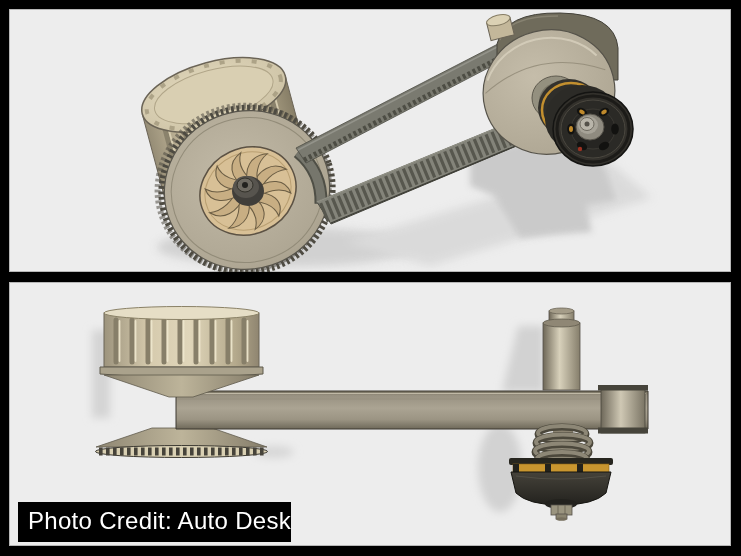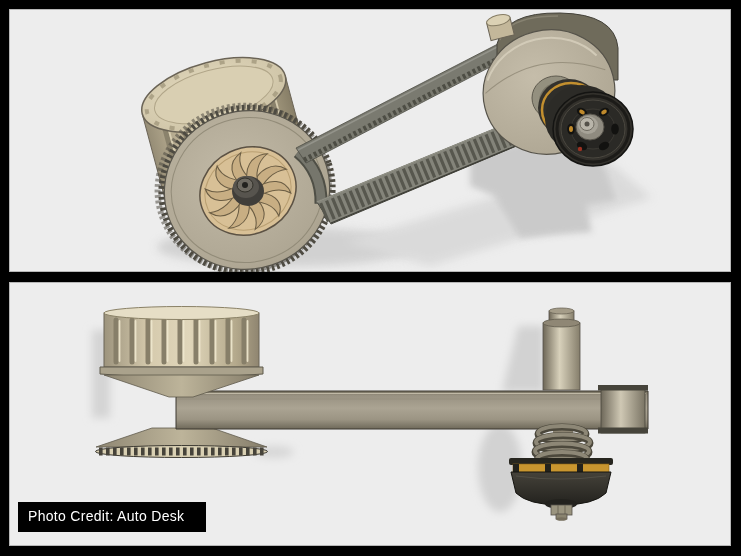--- a/index.html
+++ b/index.html
@@ -2,21 +2,21 @@
 <html style="--c-frame: #000000; --c-panel_bg: #ededed; --c-tan: #d6cbae; --c-khaki: #aba493; --c-belt: #6e6e64; --c-motor_black: #2b2a27; --c-gold: #c9962f; --c-caption_bg: #000000; --c-caption_text: #ffffff;"><head>
 <meta charset="utf-8">
 <style>
   html,body{margin:0;padding:0;background:#222;}
   .stage{position:relative;width:741px;height:556px;background:var(--c-frame,#000);overflow:hidden;font-family:"Liberation Sans",sans-serif;}
   .panel{position:absolute;left:9px;width:722px;background:var(--c-panel_bg,#ededed);box-shadow:inset 0 0 0 1px #b7b7b7;overflow:hidden;}
   .panel-top{top:9px;height:263px;}
   .panel-bottom{top:282px;height:264px;}
   .panel svg{display:block;width:100%;height:100%;}
   .caption{position:absolute;left:18px;top:502px;background:var(--c-caption_bg,#000);color:var(--c-caption_text,#fff);
-    font-size:14px;line-height:1;padding:7px 22px 9px 10px;letter-spacing:.3px;white-space:nowrap;}
+    font-size:24px;line-height:1;padding:7px 0 9px 10px;letter-spacing:.3px;white-space:nowrap;}
 </style>
 </head>
 <body>
 
 <div class="stage">
 
   <div class="panel panel-top" aria-label="Isometric CAD render of a timing-belt pulley assembly with knurled drum, large toothed pulley, belt and brushless motor">
     <svg viewBox="9 9 722 263">
       <defs>
         <filter id="b5" x="-40%" y="-40%" width="180%" height="180%">

